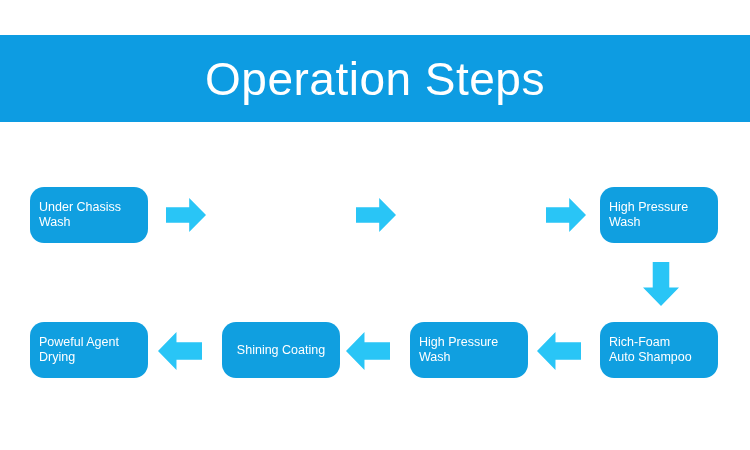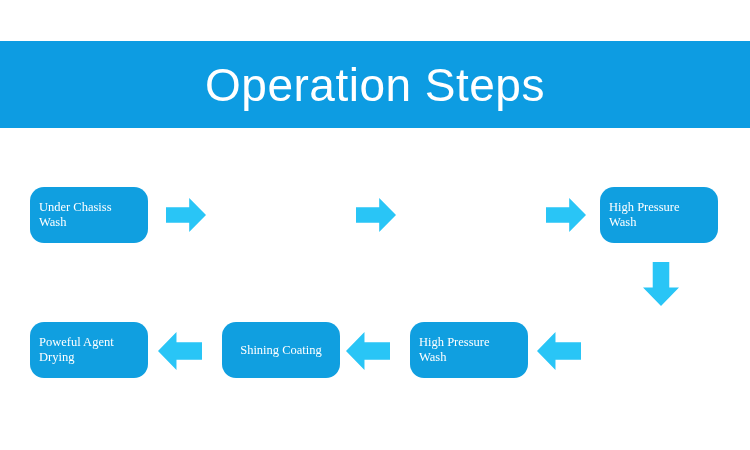--- a/index.html
+++ b/index.html
@@ -16,21 +16,21 @@
     width: 750px;
     height: 450px;
     background: #ffffff;
     overflow: hidden;
   }
 
   
   .banner {
     position: absolute;
     left: 0;
-    top: 41px;
+    top: 35px;
     width: 750px;
     height: 87px;
     background: #0d9ce2;
     display: flex;
     align-items: center;
     justify-content: center;
   }
   .banner-title {
     color: #ffffff;
     font-size: 46px;
@@ -61,21 +61,21 @@
     background: #109fe0;
     border-radius: 14px;
     box-sizing: border-box;
     padding: 0 9px;
     display: flex;
     flex-direction: column;
     justify-content: center;
     color: #ffffff;
     font-size: 12.5px;
     line-height: 15px;
-    font-family: Liberation Serif, serif;
+    font-family: Liberation Sans, sans-serif;
   }
   .step-box.center-text {
     align-items: center;
     text-align: center;
   }
   .step-label {
     display: block;
     white-space: pre-line;
   }
 
@@ -141,20 +141,24 @@
 
   <div class="arrow arrow-right ar3"></div>
 
   <div class="step-box row1 col4">
     <span class="step-label">High Pressure
 Wash</span>
   </div>
 
   <div class="arrow arrow-down ad1"></div>
 
+  <div class="step-box row2 col4">
+    <span class="step-label">Rich-Foam
+Auto Shampoo</span>
+  </div>
 
   <div class="arrow arrow-left al1"></div>
 
   <div class="step-box row2 col3">
     <span class="step-label">High Pressure
 Wash</span>
   </div>
 
   <div class="arrow arrow-left al2"></div>
 

